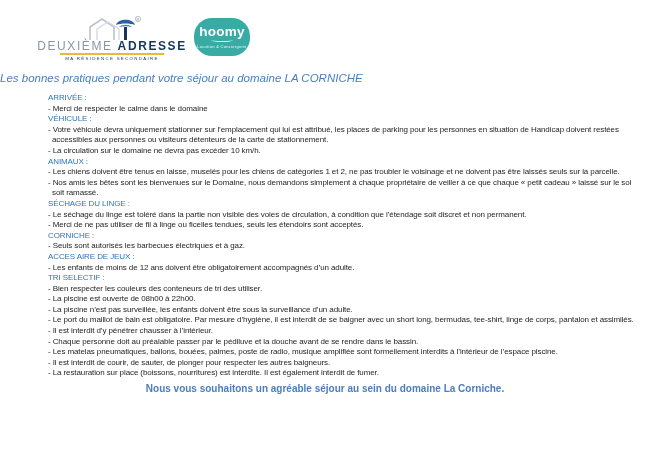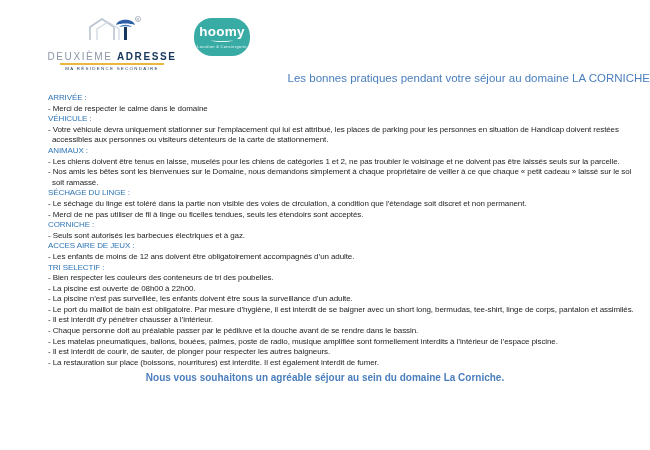--- a/index.html
+++ b/index.html
@@ -11,31 +11,31 @@
     --da-gray:#8a97a8;
     --da-yellow:#e8b93c;
   }
   html,body{margin:0;padding:0;background:#fff;}
   body{width:650px;height:450px;font-family:"Liberation Sans",sans-serif;-webkit-font-smoothing:antialiased;}
   .page{position:relative;width:650px;height:450px;background:#ffffff;overflow:hidden;}
 
   
   .hdr{display:flex;align-items:flex-start;gap:24px;padding:15px 0 0 54px;height:48px;}
   .logo-da{display:flex;flex-direction:column;align-items:center;width:116px;}
-  .da-word{font-size:10px;letter-spacing:1.6px;color:var(--da-gray);white-space:nowrap;line-height:9px;margin-top:11px;text-align:right;}
+  .da-word{font-size:12px;letter-spacing:1.6px;color:var(--da-gray);white-space:nowrap;line-height:9px;margin-top:1px;text-align:right;}
   .da-word .b{color:var(--da-navy);font-weight:bold;}
   .da-rule{width:104px;height:1.5px;background:var(--da-yellow);margin:2px 0 1.5px 0;}
   .da-tag{font-size:4.4px;letter-spacing:1.3px;color:var(--da-navy);white-space:nowrap;}
   .logo-hoomy{width:56px;height:38px;background:var(--hoomy-teal);border-radius:18px;display:flex;flex-direction:column;align-items:center;justify-content:center;margin-top:3px;}
   .hoomy-word{color:#fff;font-weight:bold;font-size:13.5px;line-height:13px;letter-spacing:0.2px;}
   .hoomy-swoosh{width:22px;height:3px;border-bottom:1px solid rgba(255,255,255,.85);border-radius:0 0 50% 50%;margin:0 0 1.5px 0;}
   .hoomy-tag{color:#fff;font-size:4px;letter-spacing:0.3px;white-space:nowrap;opacity:.9;}
 
   
-  .title{margin:9px 0 0 0;text-align:right;font-size:11.5px;font-weight:normal;color:var(--title-blue);}
+  .title{margin:9px 0 0 0;text-align:left;font-size:11.5px;font-weight:normal;color:var(--title-blue);font-style:italic;}
 
   
   .doc{padding:9px 10px 0 48px;font-size:8px;letter-spacing:-0.1px;line-height:10.6px;color:var(--body-text);}
   .sec-heading{color:var(--heading-blue);}
   .sec-item{padding-left:4px;text-indent:-4px;}
 
   
   .closing{margin:4px 0 0 0;text-align:center;font-size:10px;color:var(--title-blue);font-weight:bold;}
 
   svg{display:block;}
@@ -73,20 +73,21 @@
   <h1 class="title">Les bonnes pratiques pendant votre séjour au domaine LA CORNICHE</h1>
 
   <main class="doc" id="sections">
       <section>
         <div class="sec-heading">ARRIVÉE :</div>
         <div class="sec-item">- Merci de respecter le calme dans le domaine</div>
       </section>
       <section>
         <div class="sec-heading">VÉHICULE :</div>
         <div class="sec-item">- Votre véhicule devra uniquement stationner sur l’emplacement qui lui est attribué, les places de parking pour les personnes en situation de Handicap doivent restées accessibles aux personnes ou visiteurs détenteurs de la carte de stationnement.</div>
+        <div class="sec-item">- La circulation sur le domaine ne devra pas excéder 10 km/h.</div>
       </section>
       <section>
         <div class="sec-heading">ANIMAUX :</div>
         <div class="sec-item">- Les chiens doivent être tenus en laisse, muselés pour les chiens de catégories 1 et 2, ne pas troubler le voisinage et ne doivent pas être laissés seuls sur la parcelle.</div>
         <div class="sec-item">- Nos amis les bêtes sont les bienvenues sur le Domaine, nous demandons simplement à chaque propriétaire de veiller à ce que chaque « petit cadeau » laissé sur le sol soit ramassé.</div>
       </section>
       <section>
         <div class="sec-heading">SÉCHAGE DU LINGE :</div>
         <div class="sec-item">- Le séchage du linge est toléré dans la partie non visible des voies de circulation, à condition que l’étendage soit discret et non permanent.</div>
         <div class="sec-item">- Merci de ne pas utiliser de fil à linge ou ficelles tendues, seuls les étendoirs sont acceptés.</div>
@@ -94,21 +95,21 @@
       <section>
         <div class="sec-heading">CORNICHE :</div>
         <div class="sec-item">- Seuls sont autorisés les barbecues électriques et à gaz.</div>
       </section>
       <section>
         <div class="sec-heading">ACCES AIRE DE JEUX :</div>
         <div class="sec-item">- Les enfants de moins de 12 ans doivent être obligatoirement accompagnés d’un adulte.</div>
       </section>
       <section>
         <div class="sec-heading">TRI SELECTIF :</div>
-        <div class="sec-item">- Bien respecter les couleurs des conteneurs de tri des poubelles.</div>
+        <div class="sec-item">- Bien respecter les couleurs des conteneurs de tri des utiliser.</div>
       </section>
       <section>
         <div class="sec-item">- La piscine est ouverte de 08h00 à 22h00.</div>
         <div class="sec-item">- La piscine n’est pas surveillée, les enfants doivent être sous la surveillance d’un adulte.</div>
         <div class="sec-item">- Le port du maillot de bain est obligatoire. Par mesure d’hygiène, il est interdit de se baigner avec un short long, bermudas, tee-shirt, linge de corps, pantalon et assimilés.</div>
         <div class="sec-item">- Il est interdit d’y pénétrer chausser à l’intérieur.</div>
         <div class="sec-item">- Chaque personne doit au préalable passer par le pédiluve et la douche avant de se rendre dans le bassin.</div>
         <div class="sec-item">- Les matelas pneumatiques, ballons, bouées, palmes, poste de radio, musique amplifiée sont formellement interdits à l’intérieur de l’espace piscine.</div>
         <div class="sec-item">- Il est interdit de courir, de sauter, de plonger pour respecter les autres baigneurs.</div>
         <div class="sec-item">- La restauration sur place (boissons, nourritures) est interdite. Il est également interdit de fumer.</div>

